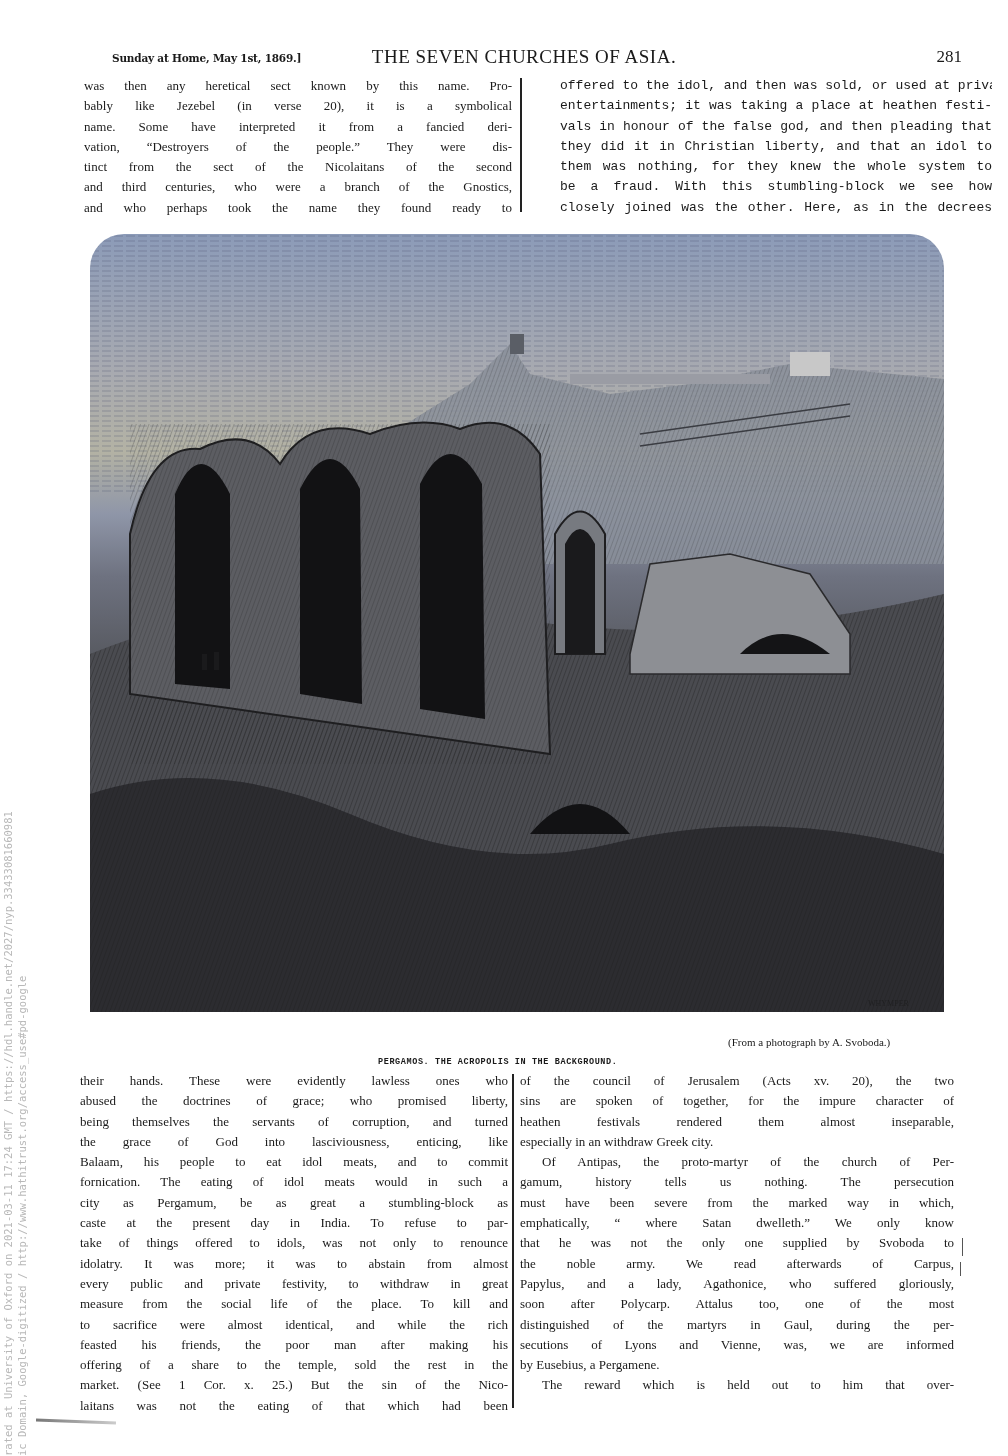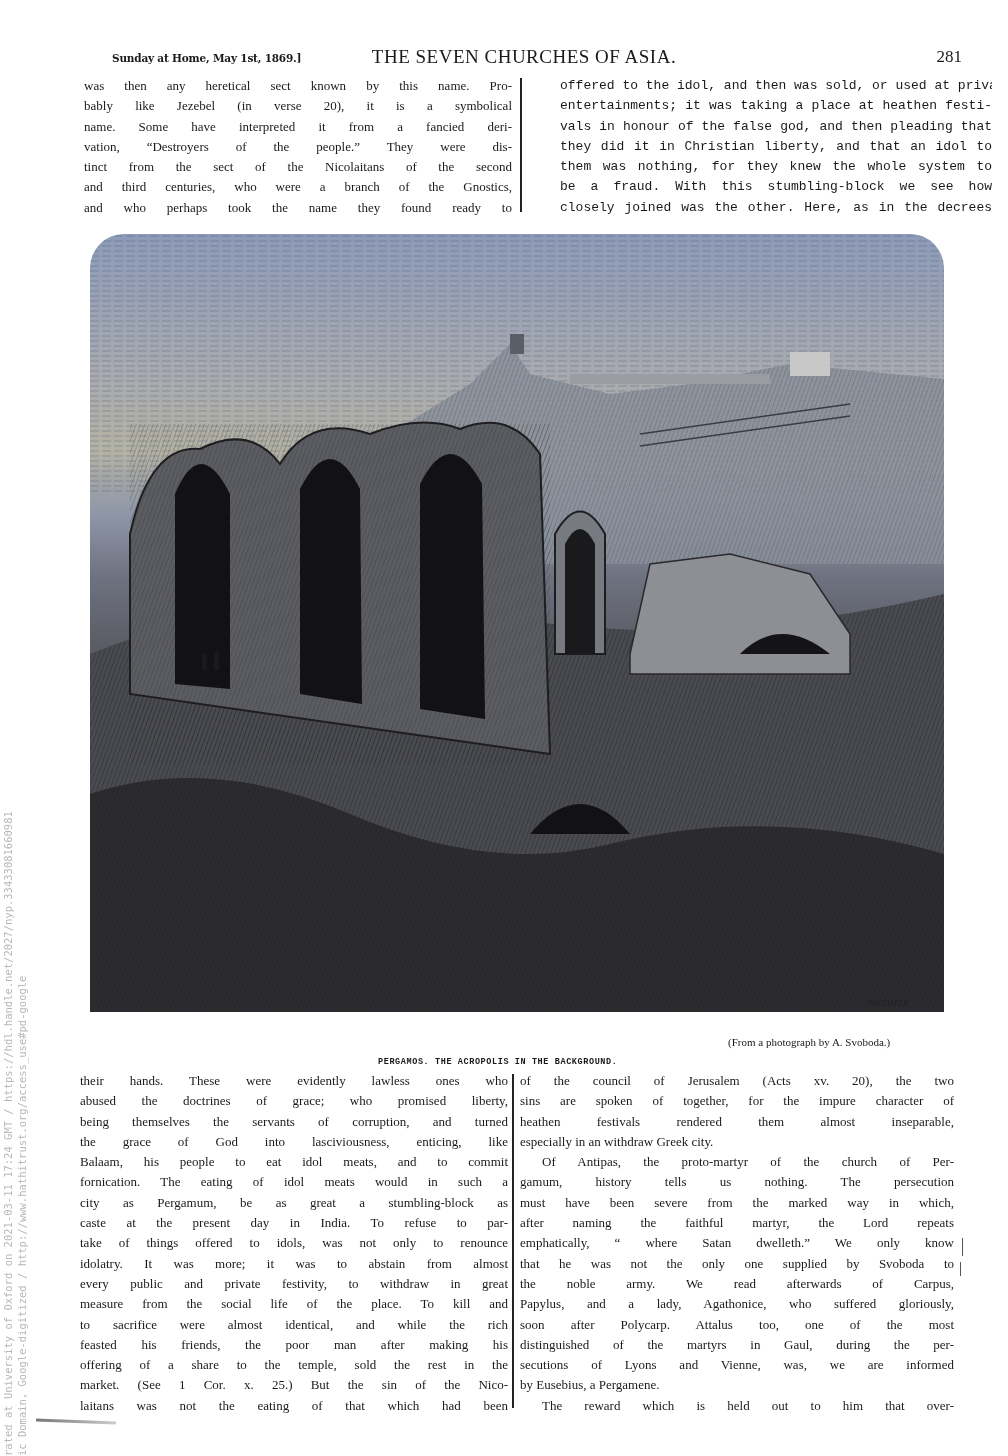--- a/index.html
+++ b/index.html
@@ -163,21 +163,20 @@
 </div>
 <div class="rule rule-bot"></div>
 <div class="col bot-right">
   <span class="line">of the council of Jerusalem (Acts xv. 20), the two</span>
   <span class="line">sins are spoken of together, for the impure character of</span>
   <span class="line">heathen festivals rendered them almost inseparable,</span>
   <span class="line last">especially in an withdraw Greek city.</span>
   <span class="line indent">Of Antipas, the proto-martyr of the church of Per-</span>
   <span class="line">gamum, history tells us nothing.  The persecution</span>
   <span class="line">must have been severe from the marked way in which,</span>
-  <span class="line">after naming the faithful martyr, the Lord repeats</span>
   <span class="line">emphatically, “ where Satan dwelleth.”  We only know</span>
   <span class="line">that he was not the only one supplied by Svoboda to</span>
   <span class="line">the noble army.  We read afterwards of Carpus,</span>
   <span class="line">Papylus, and a lady, Agathonice, who suffered gloriously,</span>
   <span class="line">soon after Polycarp.  Attalus too, one of the most</span>
   <span class="line">distinguished of the martyrs in Gaul, during the per-</span>
   <span class="line">secutions of Lyons and Vienne, was, we are informed</span>
   <span class="line last">by Eusebius, a Pergamene.</span>
   <span class="line indent">The reward which is held out to him that over-</span>
 </div>

